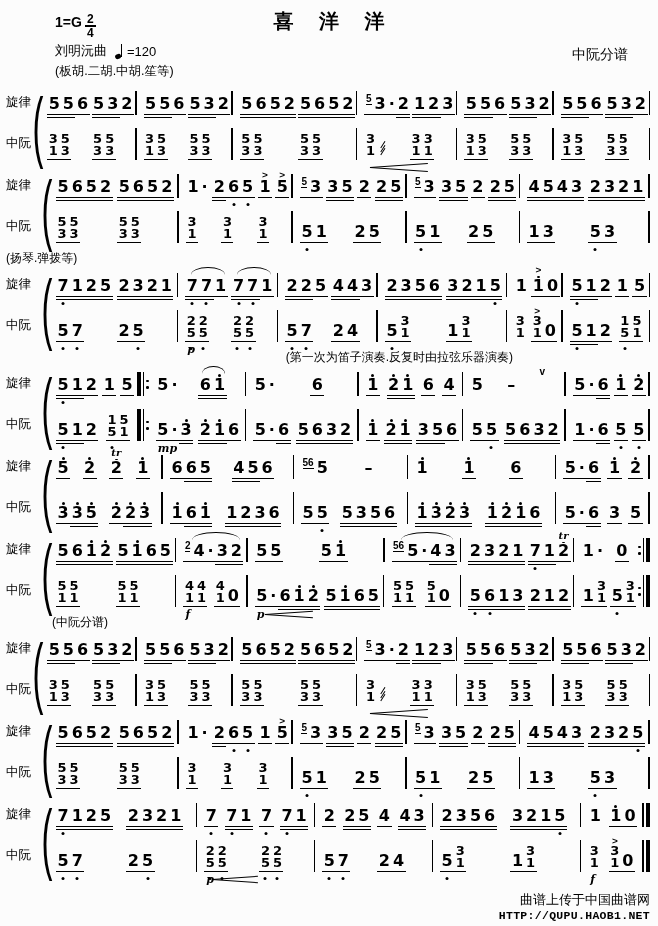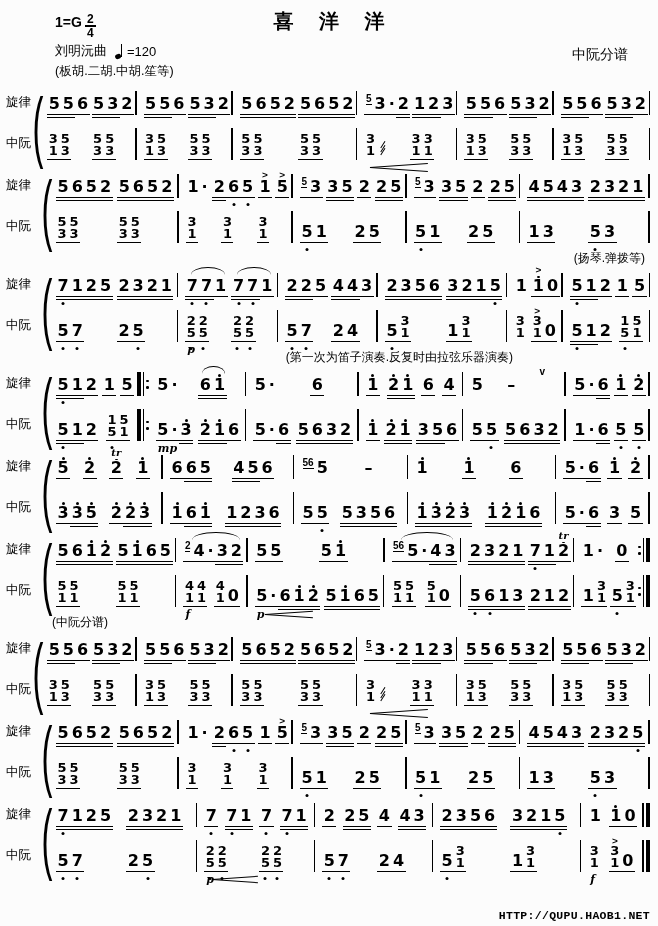--- a/index.html
+++ b/index.html
@@ -15,21 +15,21 @@
   .qn{display:inline-block;width:9px;height:15px;position:relative;margin:0 1px 0 6px;}
   .qn::before{content:"";position:absolute;left:0;bottom:0;width:6px;height:4.5px;background:#000;border-radius:50%;transform:rotate(-20deg);}
   .qn::after{content:"";position:absolute;left:5.5px;bottom:2px;width:1.5px;height:13px;background:#000;}
   .h-sub{position:absolute;left:0;right:0;top:46px;text-align:center;font-size:14px;}
   .h-comp{position:absolute;right:30px;top:46px;font-size:14px;}
   .h-inst{position:absolute;left:55px;top:63px;font-size:12.5px;}
   
   #score{position:absolute;left:6px;right:5px;top:84px;}
   .system{margin-bottom:1px;}
   .sysann{height:16px;line-height:16px;font-size:12px;}
-  .ann-left{padding-left:46px;} .ann-center{text-align:right;padding-right:140px;} .ann-right{text-align:right;padding-right:8px;}
+  .ann-left{padding-left:46px;} .ann-center{text-align:right;padding-right:140px;} .ann-right{text-align:left;padding-right:8px;}
   .sysbody{display:flex;}
   .labcol{width:46px;position:relative;display:flex;flex-direction:column;justify-content:space-between;}
   .lab{font-size:12.5px;display:flex;align-items:center;height:37px;}
   .lab.ruan{height:45px;}
   .brace{position:absolute;right:-1px;top:2px;width:12px;height:80px;display:flex;align-items:center;justify-content:center;
          font-size:78px;line-height:80px;transform:scaleX(0.42);font-weight:400;}
   .mcols{flex:1;display:flex;}
   .mcol{display:flex;flex-direction:column;min-width:0;}
   .cell{display:flex;align-items:flex-end;justify-content:space-between;padding:0 3px;position:relative;}
   .cell.mel{height:37px;} .cell.ruan{height:45px;}
@@ -4311,15 +4311,16 @@
                   <span class="bseg thick" style="height: 32px;"></span>
                 </span>
               </div>
             </div>
           </div>
         </div>
       </div>
     </div>
 
   <div class="ftr">
+    <div class="f1">曲谱上传于中国曲谱网</div>
     <div class="f2">http://qupu.haob1.net</div>
   </div>
 </div>
 
 </body></html>

